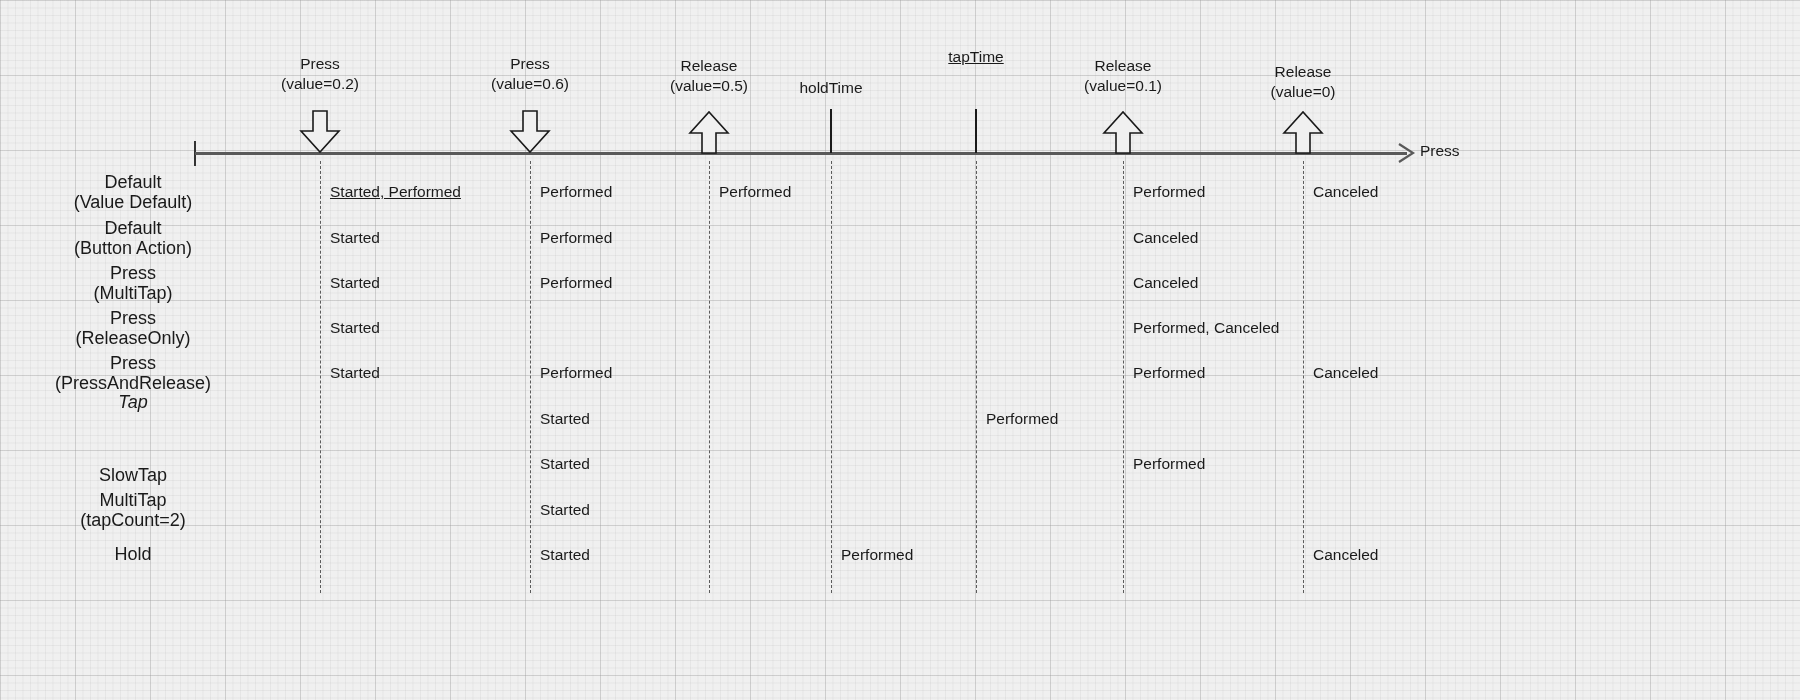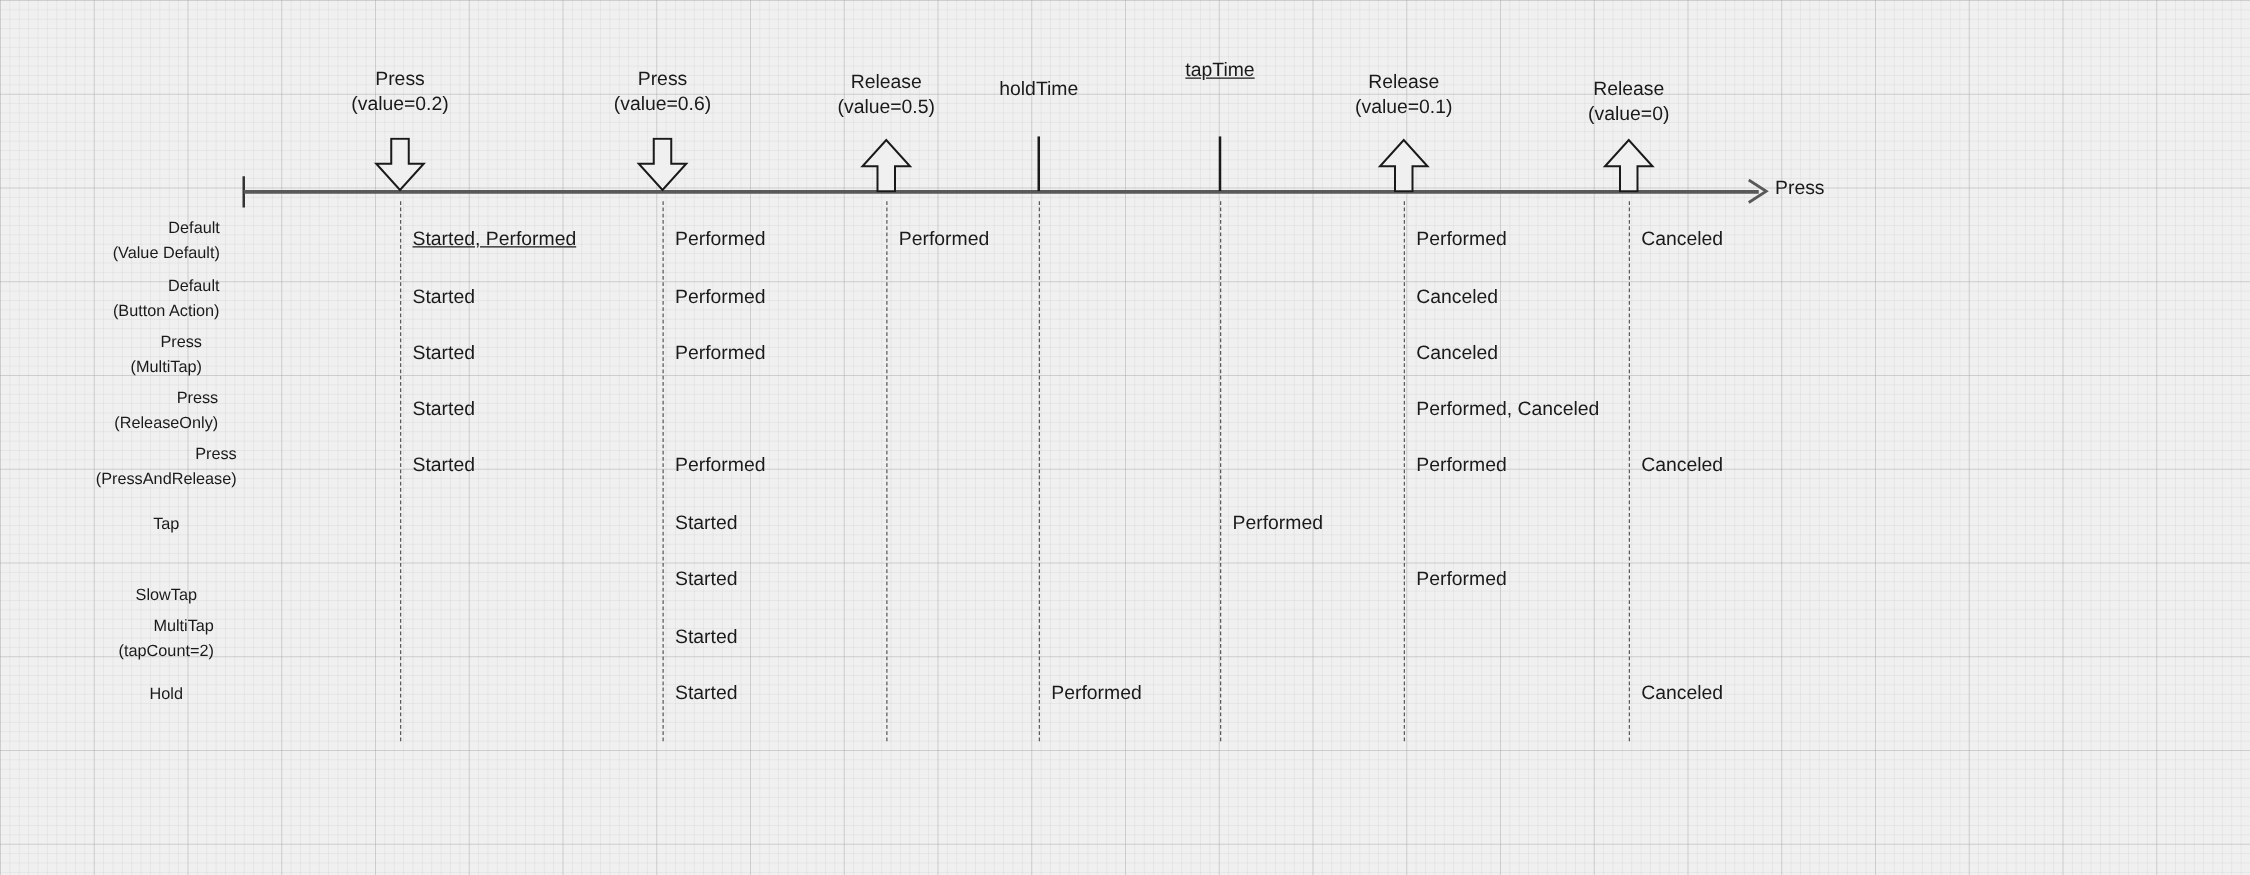--- a/index.html
+++ b/index.html
@@ -54,22 +54,22 @@
     text-align:center;white-space:nowrap;font-size:15.5px;line-height:20px;
   }
   .dash{
     position:absolute;left:0;width:0;
     border-left:1.6px dashed #5b5b5b;
   }
 
   
   .row-label{
     position:absolute;
-    text-align:right;white-space:nowrap;
-    font-size:13px;line-height:19.5px;
+    text-align:center;white-space:nowrap;
+    font-size:18px;line-height:19.5px;
     transform:translate(-50%,-50%);
   }
   .cell{
     position:absolute;
     white-space:nowrap;font-size:15.5px;
     transform:translateY(-50%);
   }
 </style>
 </head>
 <body>
@@ -117,21 +117,21 @@
           <div>(value=0.5)</div>
         </div>
         <div class="glyph" style="top: 110px;">
           <svg width="42" height="44" viewBox="0 0 42 44">
             <path d="M14 43 L28 43 L28 23 L40 23 L21 2 L2 23 L14 23 Z" fill="#f0f0f0" stroke="#1a1a1a" stroke-width="1.6" stroke-linejoin="miter"></path>
           </svg>
         </div>
         <div class="dash" style="top: 161px; height: 432px;"></div>
       </div>
       <div class="marker" style="left: 831px;">
-        <div class="cap-title" style="top: 62px;">
+        <div class="cap-title" style="top: 78px;">
           <div>holdTime</div>
         </div>
         <div class="glyph" style="top: 109px;">
           <svg width="4" height="44" viewBox="0 0 4 44">
             <rect x="1" y="0" width="2" height="44" fill="#1a1a1a"></rect>
           </svg>
         </div>
         <div class="dash" style="top: 161px; height: 432px;"></div>
       </div>
       <div class="marker" style="left: 976px;">
@@ -201,21 +201,21 @@
       <div class="cell" style="left: 330px; top: 328px;">Started</div>
       <div class="cell" style="left: 1133px; top: 328px;">Performed, Canceled</div>
       <div class="row-label" style="left: 133px; top: 373px;">
         <div>Press</div>
         <div>(PressAndRelease)</div>
       </div>
       <div class="cell" style="left: 330px; top: 373px;">Started</div>
       <div class="cell" style="left: 540px; top: 373px;">Performed</div>
       <div class="cell" style="left: 1133px; top: 373px;">Performed</div>
       <div class="cell" style="left: 1313px; top: 373px;">Canceled</div>
-      <div class="row-label" style="left: 133px; top: 419px;">
+      <div class="row-label" style="left: 133px; top: 403px; font-style: italic;">
         <div>Tap</div>
       </div>
       <div class="cell" style="left: 540px; top: 419px;">Started</div>
       <div class="cell" style="left: 986px; top: 419px;">Performed</div>
       <div class="row-label" style="left: 133px; top: 464px; margin-top: 12px;">
         <div>SlowTap</div>
       </div>
       <div class="cell" style="left: 540px; top: 464px;">Started</div>
       <div class="cell" style="left: 1133px; top: 464px;">Performed</div>
       <div class="row-label" style="left: 133px; top: 510px;">

